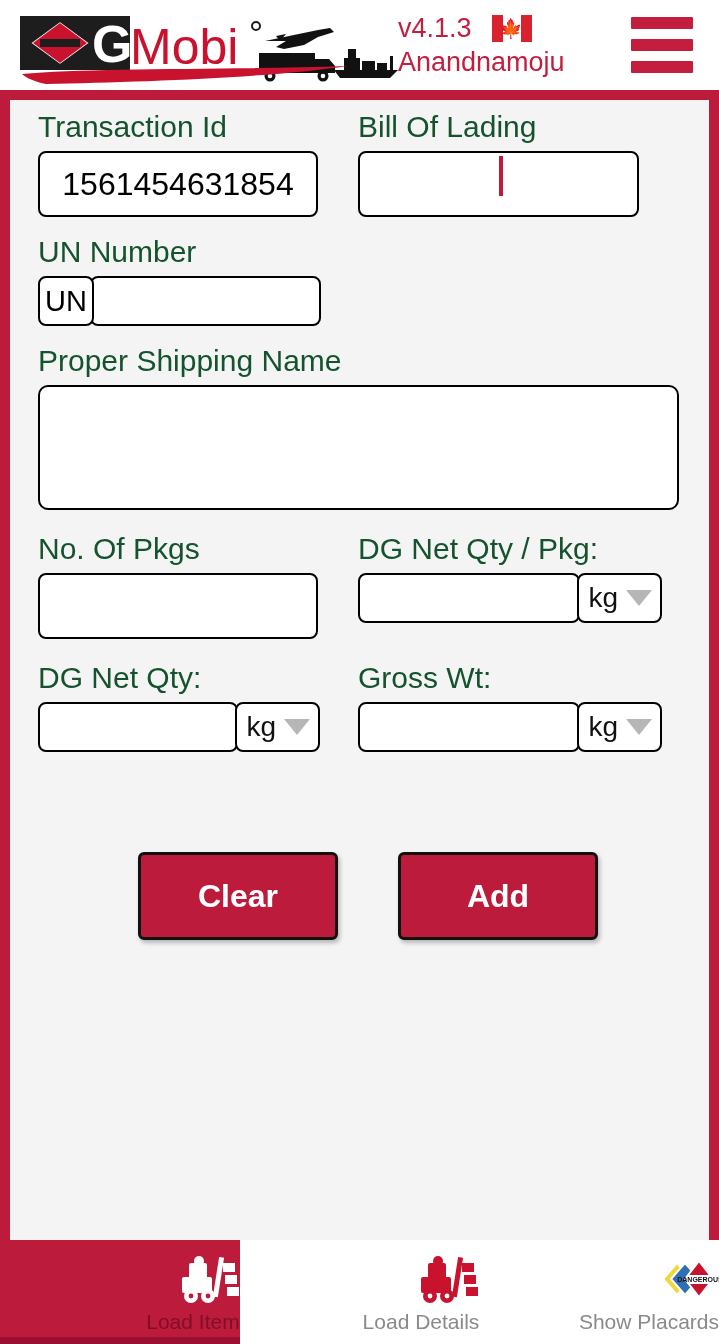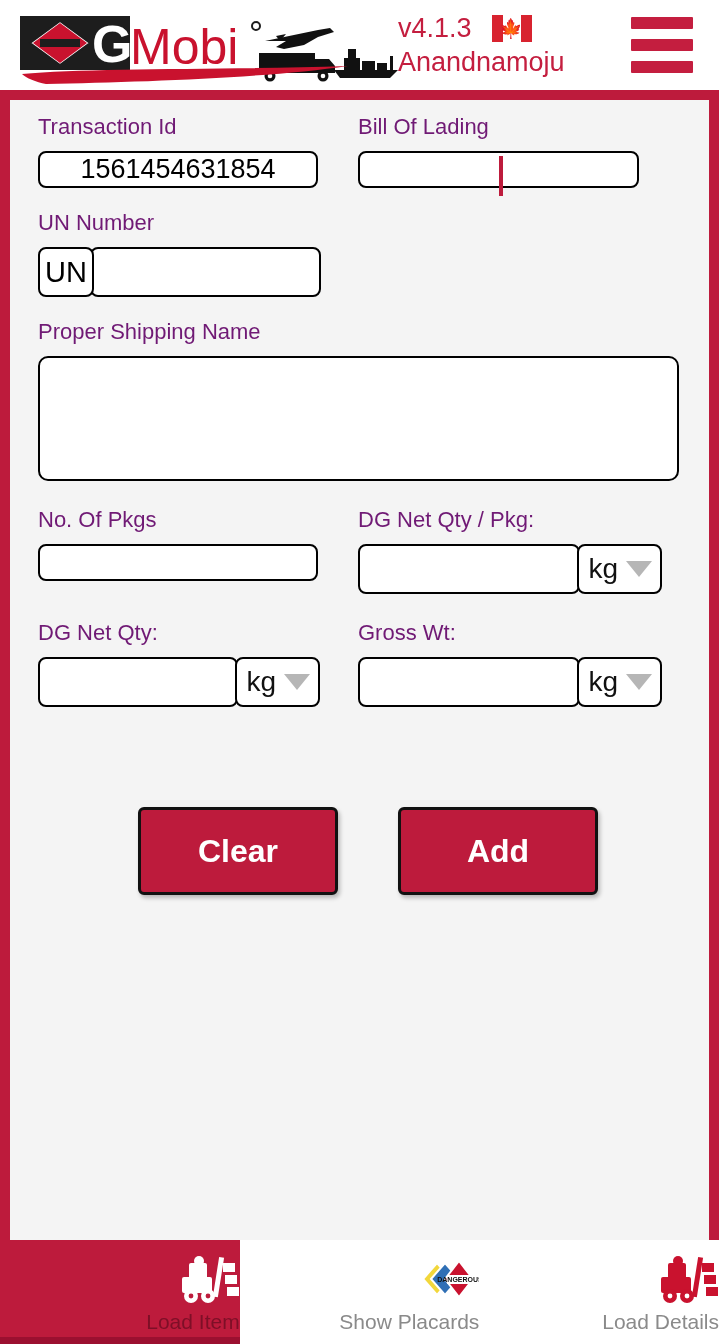--- a/index.html
+++ b/index.html
@@ -95,36 +95,36 @@
   }
   .content {
     width: 100%; height: 100%;
     background: #f4f4f4;
     padding: 10px 28px 0 28px;
     overflow: hidden;
     position: relative;
   }
 
   .label {
-    font-size: 22px;
-    color: #701a75;
+    font-size: 30px;
+    color: #14532d;
     line-height: 34px;
     margin-bottom: 7px;
     white-space: nowrap;
   }
   .row { display: flex; gap: 40px; }
   .col { width: 280px; flex-shrink: 0; }
   .col.wide { width: 321px; }
 
   .field {
-    height: 37px;
+    height: 66px;
     background: #ffffff;
     border: 2.5px solid #000000;
     border-radius: 8px;
-    font-size: 27px;
+    font-size: 32px;
     font-family: "Liberation Sans", sans-serif;
     color: #000000;
     padding: 0 10px;
     width: 100%;
     outline: none;
     text-align: center;
   }
   .field.left-text { text-align: left; }
 
   .bol-wrap { position: relative; width: 281px; }
@@ -429,46 +429,46 @@
           </g>
           <circle cx="13" cy="45" r="2.4" fill="#bd1b3c"></circle>
           <circle cx="30" cy="45" r="2.4" fill="#bd1b3c"></circle>
         </svg>
       </div>
       <div class="tab-label">Load Item</div>
     </div>
 
     <div class="tab">
       <div class="tab-icon">
-        <svg width="72" height="56" viewBox="0 0 72 56">
-          <polygon points="16,28 30,12 44,28 30,44" fill="#f2d73b" stroke="#ffffff" stroke-width="2"></polygon>
-          <polygon points="24,28 38,12 52,28 38,44" fill="#2f6fb5" stroke="#ffffff" stroke-width="2"></polygon>
-          <polygon points="38,28 52,10 66,28 52,46" fill="#c9122e" stroke="#ffffff" stroke-width="2"></polygon>
-          <rect x="40" y="24" width="26" height="9" fill="#ffffff"></rect>
-          <text x="53" y="31" text-anchor="middle" font-family="Liberation Sans, sans-serif" font-size="7" font-weight="bold" fill="#111">DANGEROUS</text>
-        </svg>
-      </div>
-      <div class="tab-label">Show Placards</div>
-    </div>
-
-    <div class="tab">
-      <div class="tab-icon">
         <svg width="62" height="56" viewBox="0 0 62 56">
           <g fill="#c9122e">
             <rect x="4" y="26" width="30" height="16" rx="2"></rect>
             <path d="M13 12 h14 a2 2 0 0 1 2 2 v12 h-18 v-12 a2 2 0 0 1 2 -2 z"></path>
             <circle cx="21" cy="10" r="5"></circle>
             <rect x="38" y="6" width="5" height="40" transform="rotate(9 40 26)"></rect>
             <rect x="45" y="12" width="12" height="9"></rect>
             <rect x="47" y="24" width="12" height="9"></rect>
             <rect x="49" y="36" width="12" height="9"></rect>
             <circle cx="13" cy="45" r="7"></circle>
             <circle cx="30" cy="45" r="7"></circle>
           </g>
           <circle cx="13" cy="45" r="2.4" fill="#ffffff"></circle>
           <circle cx="30" cy="45" r="2.4" fill="#ffffff"></circle>
         </svg>
       </div>
       <div class="tab-label">Load Details</div>
     </div>
 
+    <div class="tab">
+      <div class="tab-icon">
+        <svg width="72" height="56" viewBox="0 0 72 56">
+          <polygon points="16,28 30,12 44,28 30,44" fill="#f2d73b" stroke="#ffffff" stroke-width="2"></polygon>
+          <polygon points="24,28 38,12 52,28 38,44" fill="#2f6fb5" stroke="#ffffff" stroke-width="2"></polygon>
+          <polygon points="38,28 52,10 66,28 52,46" fill="#c9122e" stroke="#ffffff" stroke-width="2"></polygon>
+          <rect x="40" y="24" width="26" height="9" fill="#ffffff"></rect>
+          <text x="53" y="31" text-anchor="middle" font-family="Liberation Sans, sans-serif" font-size="7" font-weight="bold" fill="#111">DANGEROUS</text>
+        </svg>
+      </div>
+      <div class="tab-label">Show Placards</div>
+    </div>
+
   </div>
 </div>
 
 </body></html>

